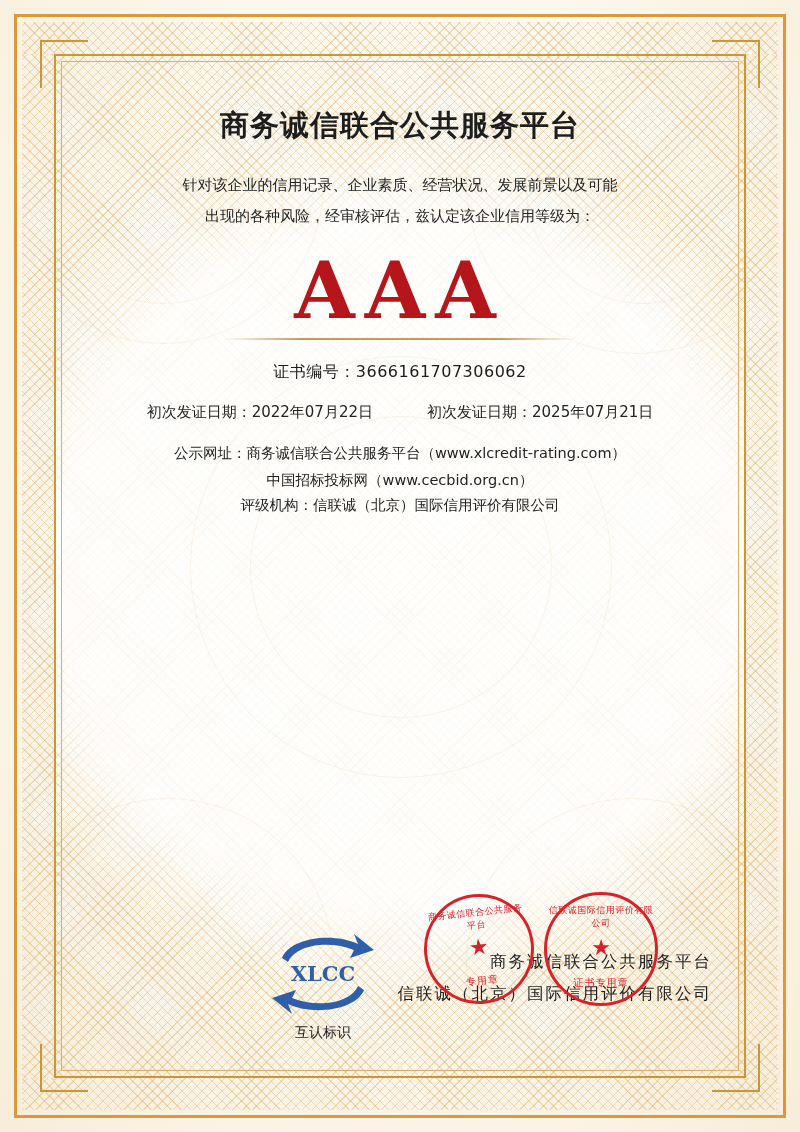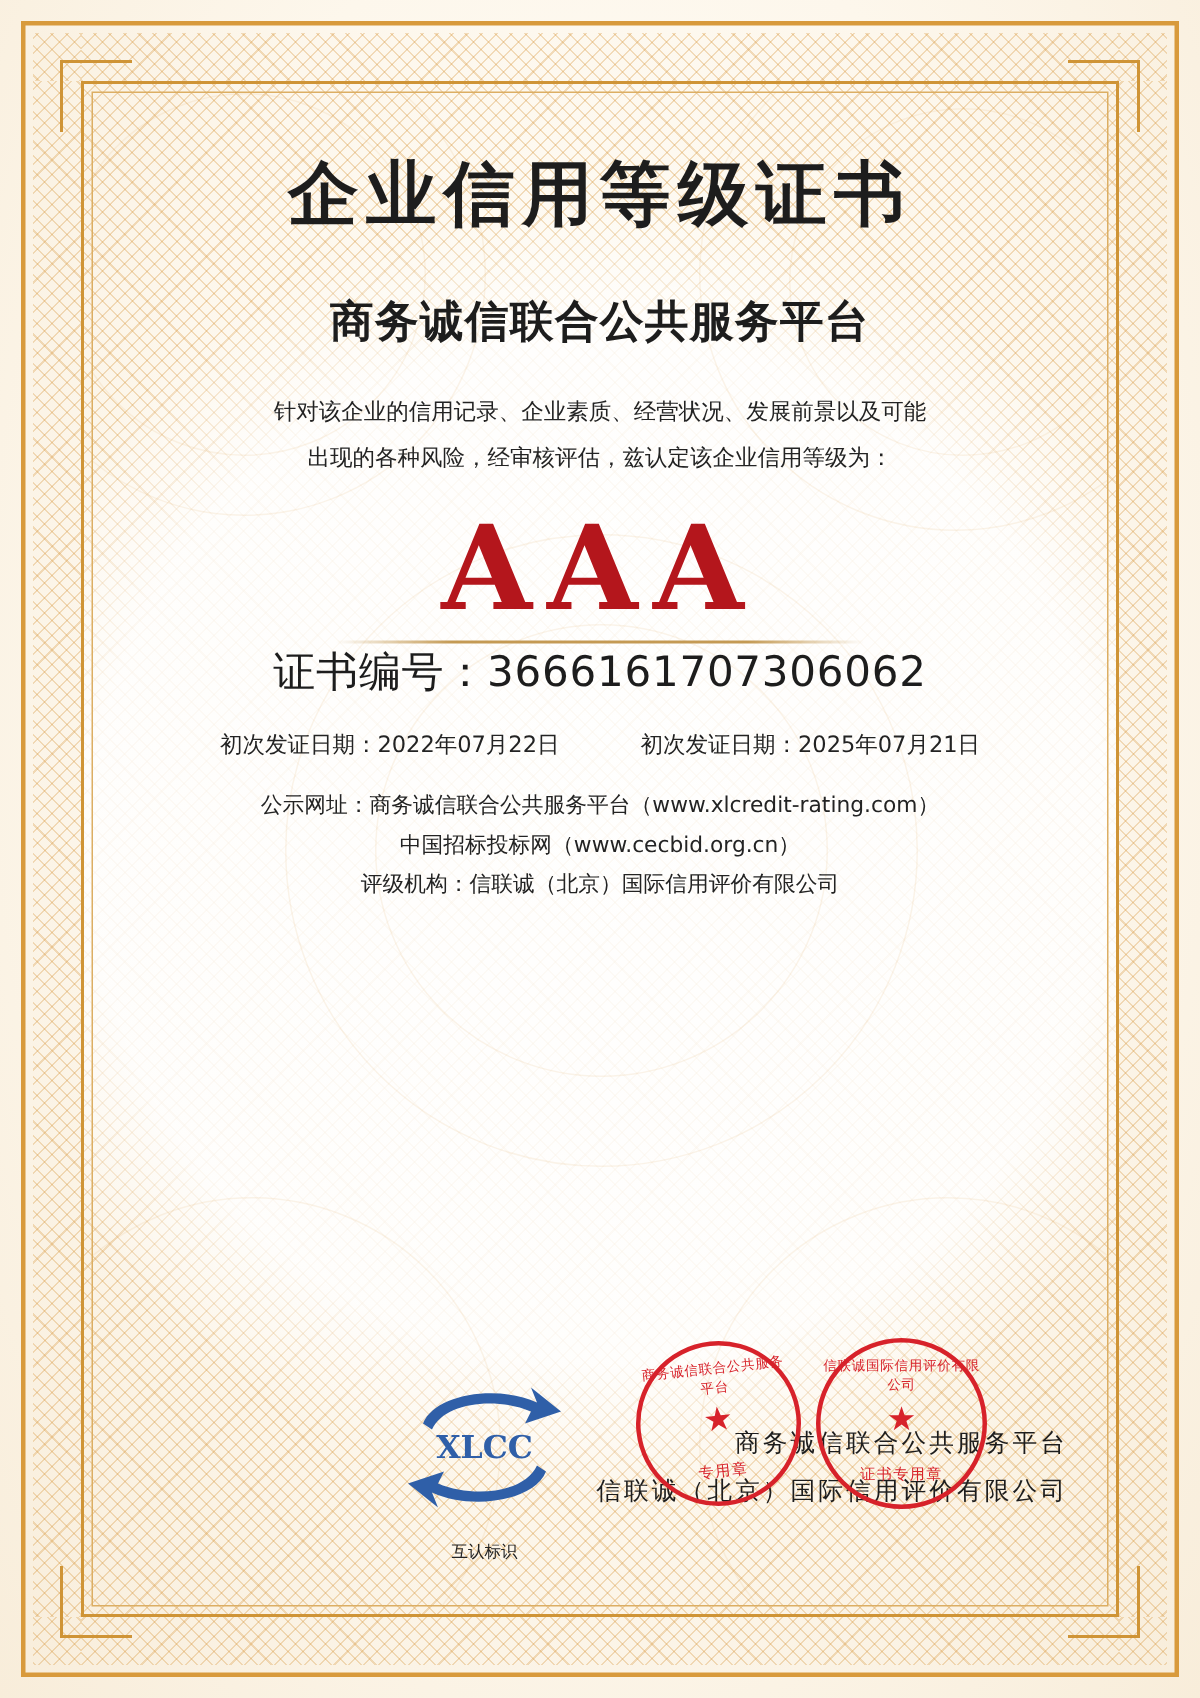--- a/index.html
+++ b/index.html
@@ -136,21 +136,22 @@
     color:#b4161c;
     letter-spacing:10px;
     font-family:"DejaVu Serif","Liberation Serif",serif;
     line-height:1.05;
   }
   .grade-rule{
     width:352px;height:2px;margin:6px auto 0;
     background:linear-gradient(to right, rgba(186,140,70,0) 0%, #c49a54 22%, #c49a54 78%, rgba(186,140,70,0) 100%);
   }
   .cert-no{
-    font-size:28px;
+    margin-top:22px;
+    font-size:16px;
     color:#1d1d1d;
     letter-spacing:.5px;
   }
   .dates{
     margin-top:20px;
     display:flex;justify-content:center;gap:54px;
     font-size:15px;color:#232323;
   }
   .links{
     margin-top:18px;
@@ -180,21 +181,21 @@
   .qr .eye{position:absolute;width:22px;height:22px;border:4px solid #111;background:#fff;}
   .qr .eye i{position:absolute;inset:4px;background:#111;display:block;}
   .qr .eye.tl{left:3px;top:3px;}
   .qr .eye.tr{right:3px;top:3px;}
   .qr .eye.bl{left:3px;bottom:3px;}
   .qr-label{margin-top:7px;font-size:12.5px;color:#232323;}
 
   .xlcc-block{
     position:absolute;left:178px;bottom:0;width:130px;text-align:center;
   }
-  .xlcc-label{margin-top:12px;font-size:11px;color:#232323;}
+  .xlcc-label{margin-top:0;font-size:14px;color:#232323;}
 
   .seal-text{
     position:absolute;right:8px;bottom:32px;width:430px;
     font-size:16.5px;line-height:32px;color:#1d1d1d;text-align:right;
     letter-spacing:2px;
   }
   .seal{
     position:absolute;border:3px solid #d7222a;border-radius:50%;
     color:#d7222a;
   }
@@ -234,21 +235,20 @@
     <div class="ros" style="right:-20px;top:10px;width:230px;height:230px;"></div>
     <div class="ros" style="left:-60px;bottom:-60px;width:330px;height:330px;"></div>
     <div class="ros" style="right:-60px;bottom:-60px;width:330px;height:330px;"></div>
     <div class="ros" style="left:50%;top:50%;width:420px;height:420px;margin:-210px 0 0 -210px;"></div>
     <div class="ros" style="left:50%;top:50%;width:300px;height:300px;margin:-150px 0 0 -150px;"></div>
   </div>
 
   <div class="content">
 
 
-    <div class="cert-title">企业信用等级证书</div>
 
     <div class="company">商务诚信联合公共服务平台</div>
 
 
     <div class="statement">
       <div>针对该企业的信用记录、企业素质、经营状况、发展前景以及可能</div>
       <div>出现的各种风险，经审核评估，兹认定该企业信用等级为：</div>
     </div>
 
     <div class="grade">AAA</div>

